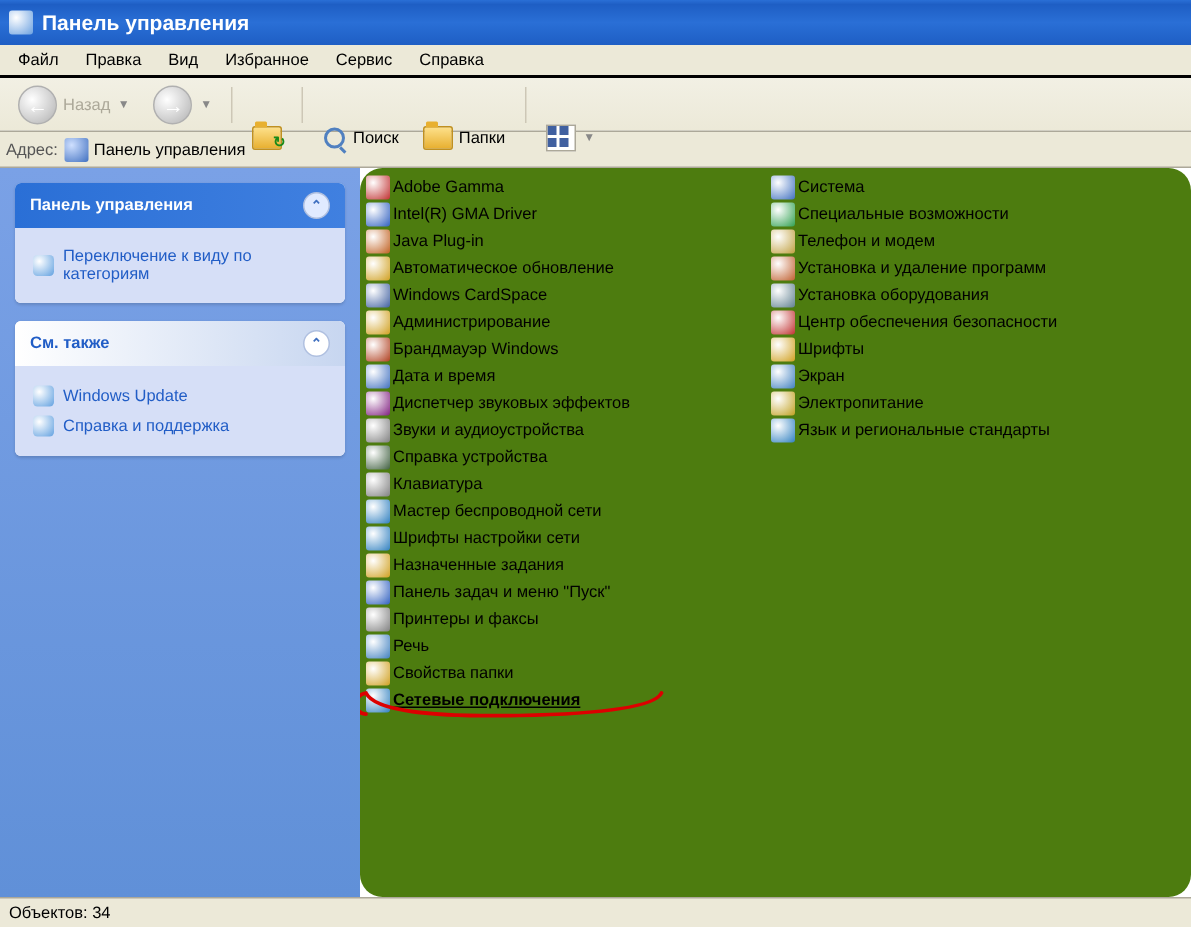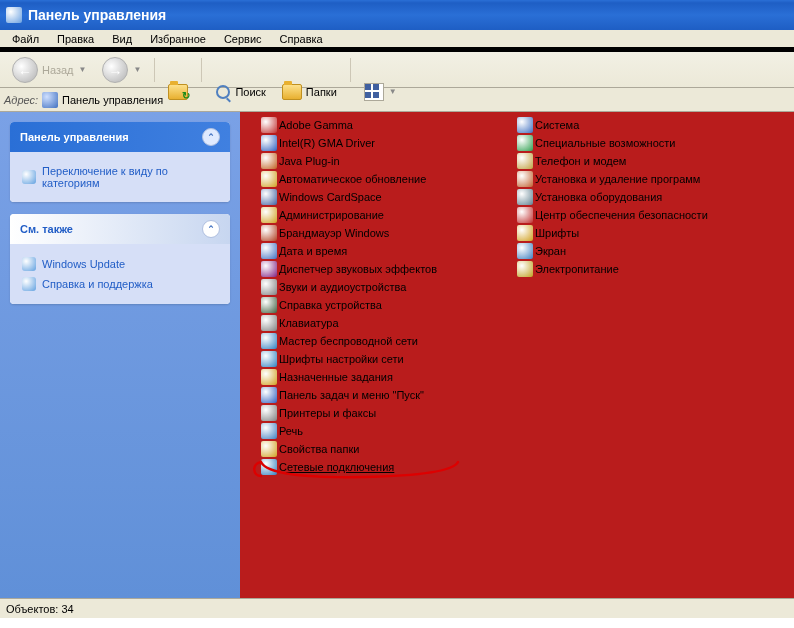--- a/index.html
+++ b/index.html
@@ -22,21 +22,21 @@
     font-size: 14px;
     font-weight: bold;
   }
   .titlebar .tb-icon {
     width: 16px; height: 16px; margin-right: 6px;
     background: radial-gradient(circle at 30% 30%, #fff, #6aa0e0);
     border-radius: 2px;
   }
   .menubar {
     background: #ece9d8;
-    border-bottom: 5px solid #000000;
+    border-bottom: 2px solid #000000;
     height: 22px;
     display: flex;
     align-items: center;
     padding: 0 4px;
     gap: 2px;
   }
   .menubar .menu-item {
     padding: 2px 8px;
     cursor: default;
   }
@@ -120,21 +120,21 @@
   }
   .addressbar {
     background: #ece9d8;
     border-bottom: 1px solid #aca899;
     height: 24px;
     display: flex;
     align-items: center;
     padding: 0 4px;
     gap: 4px;
   }
-  .addressbar .addr-label { color: #555; font-style: italic; }
+  .addressbar .addr-label { color: #555; }
   .addressbar .addr-box {
     flex: 1;
     display: flex;
     align-items: center;
     gap: 4px;
   }
   .addressbar .addr-ico {
     width: 16px; height: 16px;
     background: radial-gradient(circle at 30% 30%, #cfe0ff, #4070c0);
     border-radius: 2px;
@@ -192,42 +192,44 @@
     padding: 3px 0;
     cursor: pointer;
   }
   .sp-link .li-ico {
     width: 14px; height: 14px; flex-shrink: 0;
     background: radial-gradient(circle at 30% 30%, #fff, #60a0e0);
     border-radius: 3px;
   }
   .main-list {
     flex: 1;
-    background: #b91c1c;
-    padding: 4px 21px;
+    background: #4d7c0f;
+    padding: 4px 4px;
     display: flex;
     flex-direction: row;
     overflow: hidden;
+    border-radius: 15px;
   }
   .col {
     display: flex;
     flex-direction: column;
     width: 270px;
   }
   .cp-item {
     display: flex;
     align-items: center;
     gap: 2px;
     padding: 1px 0;
     cursor: pointer;
     white-space: nowrap;
     position: relative;
   }
   .cp-item.highlighted .cp-label {
     text-decoration: underline;
+    font-weight: bold;
   }
   .cp-ico {
     width: 16px; height: 16px; flex-shrink: 0;
     border-radius: 2px;
     display: flex; align-items: center; justify-content: center;
     font-size: 10px; color: #fff;
   }
   .redmark {
     position: absolute;
     left: -8px;
@@ -448,20 +450,24 @@
           <span class="cp-label">Шрифты</span>
         </div>
         <div class="cp-item">
           <div class="cp-ico" style="background: radial-gradient(circle at 30% 30%, rgb(255, 255, 255), rgb(64, 128, 192));"></div>
           <span class="cp-label">Экран</span>
         </div>
         <div class="cp-item">
           <div class="cp-ico" style="background: radial-gradient(circle at 30% 30%, rgb(255, 255, 255), rgb(192, 160, 32));"></div>
           <span class="cp-label">Электропитание</span>
         </div>
+        <div class="cp-item">
+          <div class="cp-ico" style="background: radial-gradient(circle at 30% 30%, rgb(255, 255, 255), rgb(48, 128, 192));"></div>
+          <span class="cp-label">Язык и региональные стандарты</span>
+        </div>
       </div>
     </div>
 </div>
 
 <div class="statusbar">
   <span>Объектов:</span>
   <span>&nbsp;</span>
   <span>34</span>
 </div>
 

